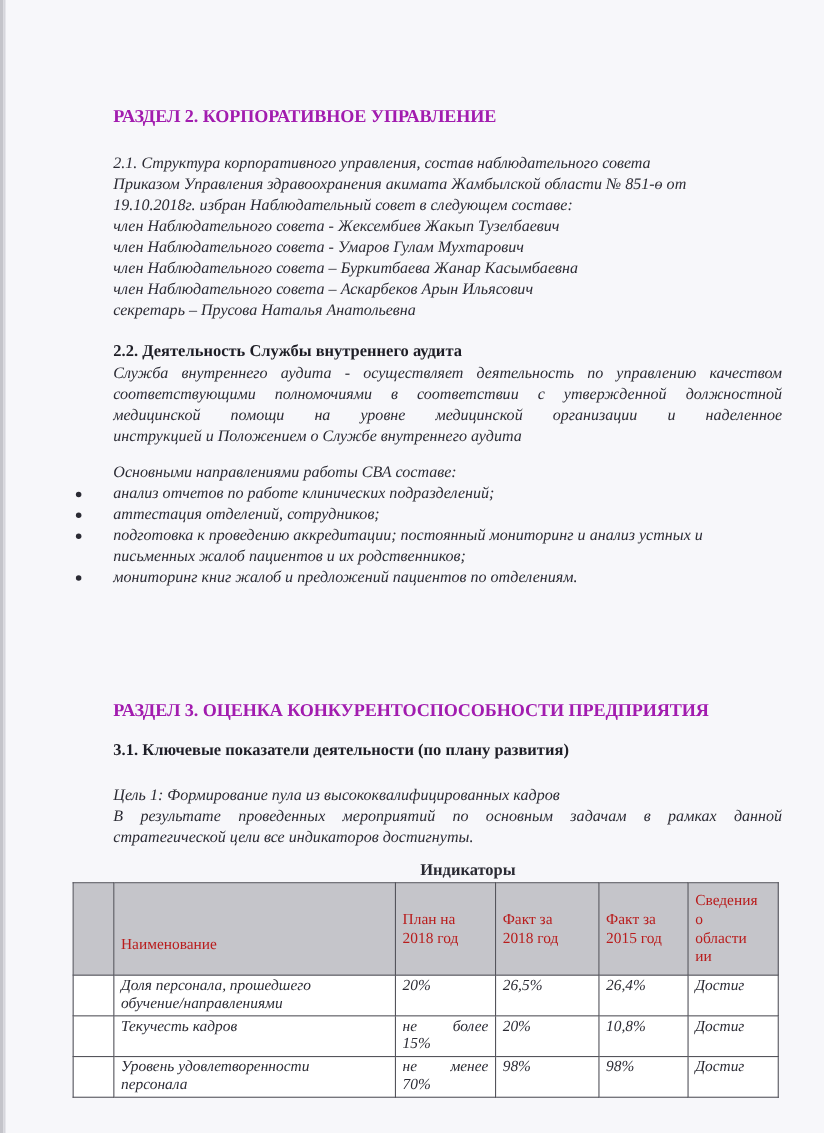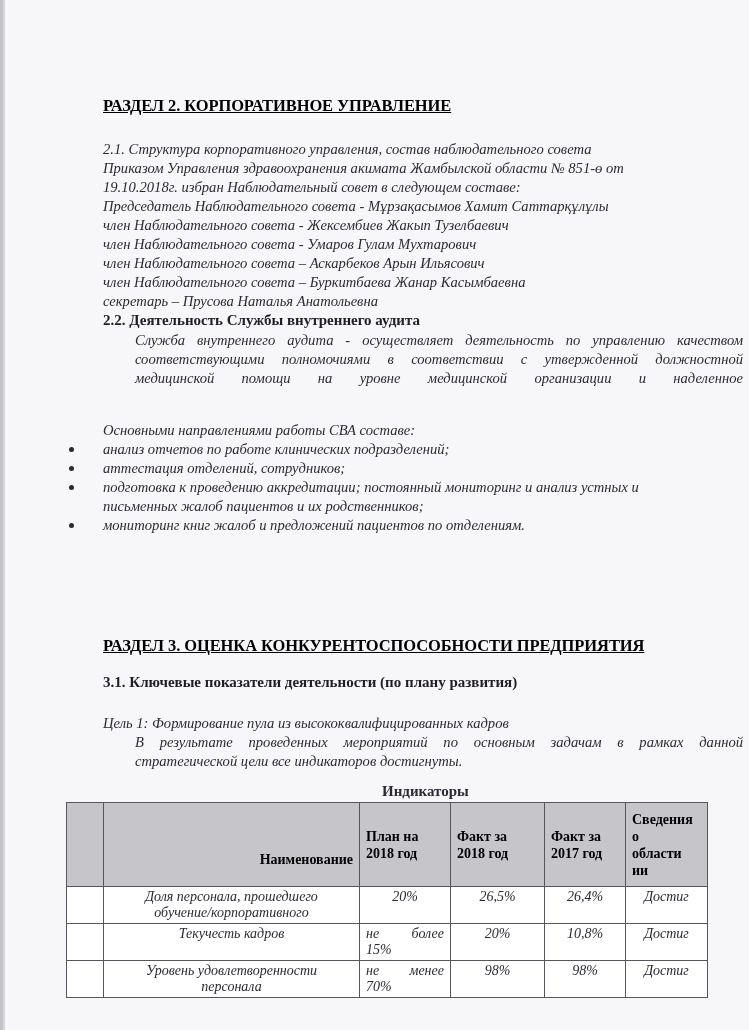--- a/index.html
+++ b/index.html
@@ -5,73 +5,73 @@
   html, body { margin: 0; padding: 0; }
   body {
     width: 749px; height: 1030px; overflow: hidden; position: relative;
     background: #f7f7fa;
     font-family: "Liberation Serif", "DejaVu Serif", serif;
     color: #2a2a33;
   }
   .edge-shadow { position: absolute; left: 0; top: 0; width: 3px; height: 1030px; background: #9a9aa2; opacity: .55; }
   .edge-shadow2 { position: absolute; left: 3px; top: 0; width: 2px; height: 1030px; background: #d6d6dc; }
   .abs { position: absolute; white-space: nowrap; }
-  .h1 { font-weight: bold; font-size: 16.5px; letter-spacing: -0.1px; color: #000000; text-decoration: underline; }
+  .h1 { font-weight: bold; font-size: 16.5px; letter-spacing: -0.1px; color: #a21caf; }
   .h2 { font-weight: bold; font-size: 15px; color: #1e1e26; }
   .it { font-style: italic; font-size: 14.6px; line-height: 19px; }
   .lines div { height: 19px; line-height: 19px; }
-  .justify { white-space: normal; text-align: justify; text-align-last: left; margin-left: 32px; }
+  .justify { white-space: normal; text-align: justify; text-align-last: left; }
   .justify div { text-align: justify; text-align-last: justify; }
   .justify div.last { text-align-last: left; }
   ul.bullets { list-style: none; margin: 0; padding: 0; }
   ul.bullets li { position: relative; padding-left: 0; height: 19px; line-height: 19px; }
   ul.bullets li.two { height: 38px; }
   .bullet-dot { position: absolute; left: -34px; top: 7px; width: 5px; height: 5px; border-radius: 50%; background: #2a2a33; }
   .tbl-title { font-weight: bold; font-size: 15px; }
   table.ind {
     position: absolute; left: 66px; top: 802px; width: 641px;
     border-collapse: collapse; table-layout: fixed;
     font-size: 14px;
   }
-  table.ind td, table.ind th { border: 1.5px solid #55555c; padding: 2px 6px; vertical-align: top; text-align: center; }
-  table.ind th { background: #c5c5ca; font-weight: bold; text-align: left; font-size: 14px; line-height: 17px; vertical-align: middle; color: #000000; }
-  table.ind th.name-h { text-align: right; padding-top: 32px; }
+  table.ind td, table.ind th { border: 1.5px solid #55555c; padding: 2px 6px; vertical-align: top; }
+  table.ind th { background: #c5c5ca; font-weight: normal; text-align: left; font-size: 14px; line-height: 17px; vertical-align: middle; color: #b91c1c; }
+  table.ind th.name-h { text-align: left; padding-top: 32px; }
   table.ind td { font-style: italic; line-height: 16px; height: 30px; }
   table.ind td.num-col { background: #fff; }
   table.ind td.plan { text-align: justify; text-align-last: justify; }
   table.ind td.plan span { display: block; }
   table.ind td.plan span.l2 { text-align-last: left; }
   .white-cell { background: #ffffff; }
 </style>
 </head>
 <body>
 
 <div class="edge-shadow"></div>
 <div class="edge-shadow2"></div>
 
 <div class="abs h1" style="left:103px; top:96px;">РАЗДЕЛ 2. КОРПОРАТИВНОЕ УПРАВЛЕНИЕ</div>
 
 <div class="abs it lines" style="left:103px; top:140px;">
   <div>2.1. Структура корпоративного управления, состав наблюдательного совета</div>
   <div>Приказом Управления здравоохранения акимата Жамбылской области № 851-ө от</div>
   <div>19.10.2018г. избран Наблюдательный совет в следующем составе:</div>
-  <div>Председатель Наблюдательного совета - Мұрзақасымов Хамит Саттарқұлұлы</div>
   <div>член Наблюдательного совета -  Жексембиев Жакып Тузелбаевич</div>
   <div>член Наблюдательного совета - Умаров Гулам Мухтарович</div>
+  <div>член Наблюдательного совета – Буркитбаева Жанар Касымбаевна</div>
   <div>член Наблюдательного совета – Аскарбеков Арын Ильясович</div>
-  <div>член Наблюдательного совета – Буркитбаева Жанар Касымбаевна</div>
   <div>секретарь – Прусова Наталья Анатольевна</div>
 </div>
 
 <div class="abs h2" style="left:103px; top:312px;">2.2. Деятельность Службы внутреннего аудита</div>
 
 <div class="abs it justify" style="left:103px; top:331px; width:608px;">
   <div>Служба внутреннего аудита  - осуществляет деятельность по управлению качеством</div>
   <div>соответствующими полномочиями в соответствии с утвержденной должностной</div>
   <div>медицинской помощи на уровне медицинской организации и наделенное</div>
+  <div class="last">инструкцией и Положением о Службе внутреннего аудита</div>
 </div>
 
 <div class="abs it" style="left:103px; top:421px;">Основными направлениями работы СВА составе:</div>
 
 <ul class="abs it bullets" style="left:103px; top:440px;">
   <li><span class="bullet-dot"></span><span>анализ отчетов по работе клинических подразделений;</span></li>
   <li><span class="bullet-dot"></span><span>аттестация отделений, сотрудников;</span></li>
   <li class="two"><span class="bullet-dot"></span><span>подготовка к проведению аккредитации; постоянный мониторинг и анализ устных и</span><br><span>письменных жалоб пациентов и их родственников;</span></li>
   <li><span class="bullet-dot"></span><span>мониторинг книг жалоб и предложений пациентов по отделениям.</span></li>
 </ul>
@@ -94,28 +94,28 @@
       <col style="width:94px">
       <col style="width:81px">
       <col style="width:82px">
   </colgroup>
   <thead>
     <tr style="height:84px;">
       <th></th>
       <th class="name-h">Наименование</th>
       <th><span>План на</span><br><span>2018 год</span></th>
       <th><span>Факт за</span><br><span>2018 год</span></th>
-      <th><span>Факт за</span><br><span>2017 год</span></th>
+      <th><span>Факт за</span><br><span>2015 год</span></th>
       <th><span>Сведения</span><br><span>о</span><br><span>области</span><br><span>ии</span></th>
     </tr>
   </thead>
   <tbody>
     <tr>
       <td class="num-col"></td>
-      <td class="white-cell"><span>Доля персонала, прошедшего</span><br><span>обучение/корпоративного</span></td>
+      <td class="white-cell"><span>Доля персонала, прошедшего</span><br><span>обучение/направлениями</span></td>
       <td class="white-cell">20%</td>
       <td class="white-cell">26,5%</td>
       <td class="white-cell">26,4%</td>
       <td class="white-cell">Достиг</td>
     </tr>
     <tr>
       <td class="num-col"></td>
       <td class="white-cell">Текучесть кадров</td>
       <td class="white-cell plan">
           <span>не более</span>

